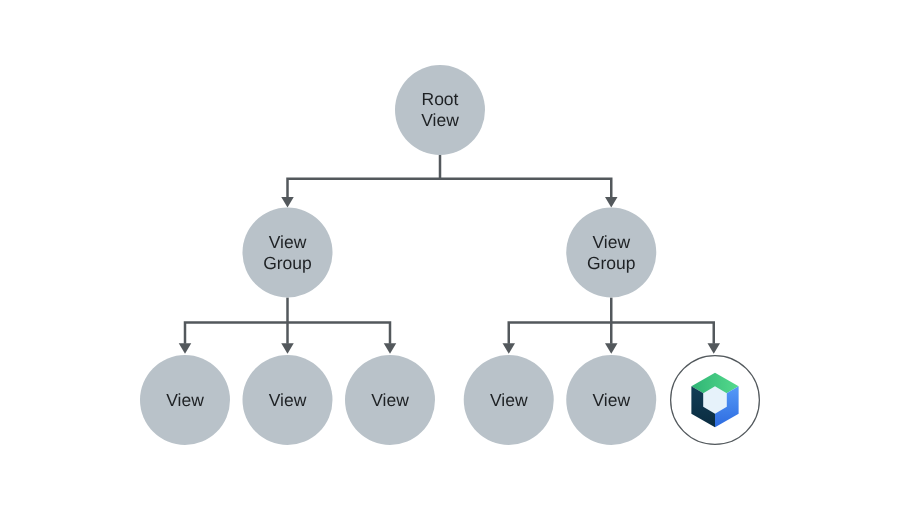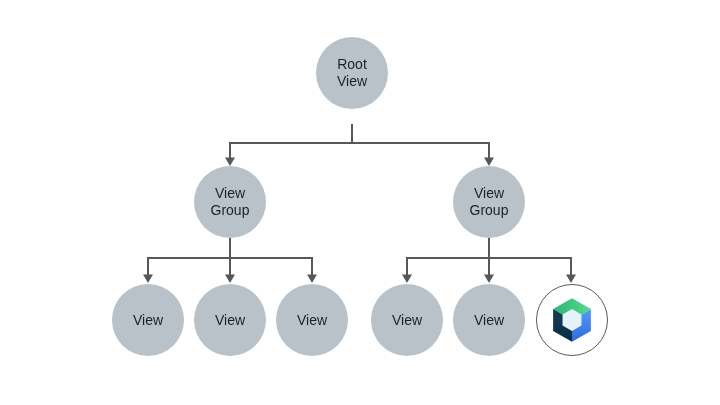--- a/index.html
+++ b/index.html
@@ -24,21 +24,21 @@
     display: flex;
     flex-direction: column;
     align-items: center;
     justify-content: center;
     text-align: center;
     font-size: 14px;
     line-height: 17px;
     color: #1e2124;
   }
   .node .l { display: block; }
-  .n-root    { left: 316px; top: 37px; text-align: right;  }
+  .n-root    { left: 316px; top: 52px; text-align: right;  }
   .n-vg1     { left: 194px; top: 166px; }
   .n-vg2     { left: 453px; top: 166px; }
   .n-v1      { left: 112px; top: 284px; }
   .n-v2      { left: 194px; top: 284px; }
   .n-v3      { left: 276px; top: 284px; }
   .n-v4      { left: 371px; top: 284px; }
   .n-v5      { left: 453px; top: 284px; }
   .n-compose {
     left: 536px; top: 284px;
     background: #ffffff;

